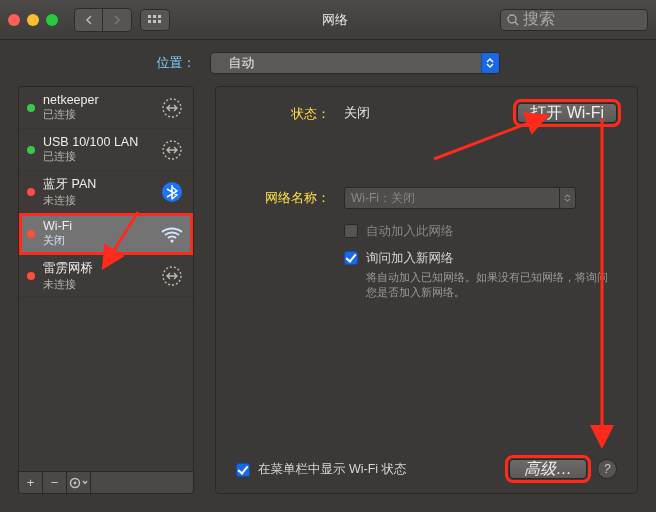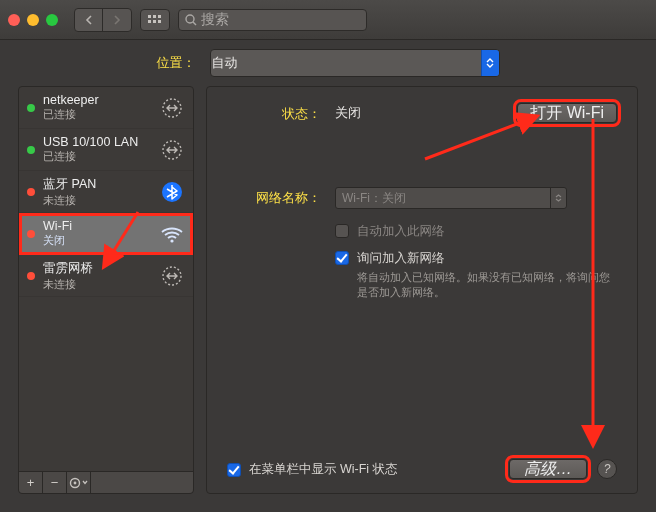--- a/index.html
+++ b/index.html
@@ -47,63 +47,63 @@
   background: #575452;
   display: flex; align-items: center; justify-content: center;
 }
 .title-center {
   flex: 1;
   text-align: center;
   font-weight: 400;
   color: #e8e6e4;
 }
 .search-box {
-  width: 189px; height: 22px;
+  width: 148px; height: 22px;
   background: #575452;
   border: 1px solid #2d2b29;
   border-radius: 4px;
   display: flex; align-items: center;
   padding: 0 6px;
   color: #aaa7a4;
-  font-size: 14px;
+  font-size: 16px;
 }
 .search-box svg { margin-right: 4px; }
 
 
 .loc-row {
   height: 46px;
   display: flex; align-items: center; justify-content: center;
   gap: 14px;
 }
-.loc-row label { color: #fde047; }
+.loc-row label { color: #7dd3fc; }
 .loc-select {
-  width: 290px; height: 28px;
+  width: 290px; height: 22px;
   background: #5b5856;
   border: 1px solid #2a2826;
   border-radius: 4px;
   display: flex; align-items: center;
-  padding: 0 1px;
+  padding: 0 18px;
   position: relative;
   color: #e8e6e4;
 }
 .loc-select .caps {
   position: absolute; right: 0; top: 0; bottom: 0;
   width: 18px;
   background: #1968e6;
   border-left: 1px solid #0f4fb3;
   border-radius: 0 3px 3px 0;
   display: flex; flex-direction: column; align-items: center; justify-content: center;
 }
 .loc-select .caps svg { display: block; }
 
 
 .main {
   display: flex;
   padding: 0 18px 18px 18px;
-  gap: 12px;
+  gap: 21px;
   height: calc(512px - 40px - 46px);
 }
 
 
 .sidebar {
   width: 176px;
   display: flex; flex-direction: column;
   border: 1px solid #2a2826;
   border-radius: 4px;
   background: #3d3a38;
@@ -253,20 +253,21 @@
   <div class="grid-btn">
     <svg width="14" height="10">
       <rect x="0" y="0" width="3" height="3" fill="#c6c2be"></rect>
         <rect x="5" y="0" width="3" height="3" fill="#c6c2be"></rect>
         <rect x="10" y="0" width="3" height="3" fill="#c6c2be"></rect>
       <rect x="0" y="5" width="3" height="3" fill="#c6c2be"></rect>
         <rect x="5" y="5" width="3" height="3" fill="#c6c2be"></rect>
         <rect x="10" y="5" width="3" height="3" fill="#c6c2be"></rect>
     </svg>
   </div>
+  <div class="title-center">网络</div>
   <div class="search-box">
     <svg width="12" height="12">
         <circle cx="5" cy="5" r="4" stroke="#aaa7a4" stroke-width="1.4" fill="none"></circle>
         <line x1="8" y1="8" x2="11" y2="11" stroke="#aaa7a4" stroke-width="1.4"></line>
       </svg>
     <span>搜索</span>
   </div>
 </div>
 
 <div class="loc-row">

